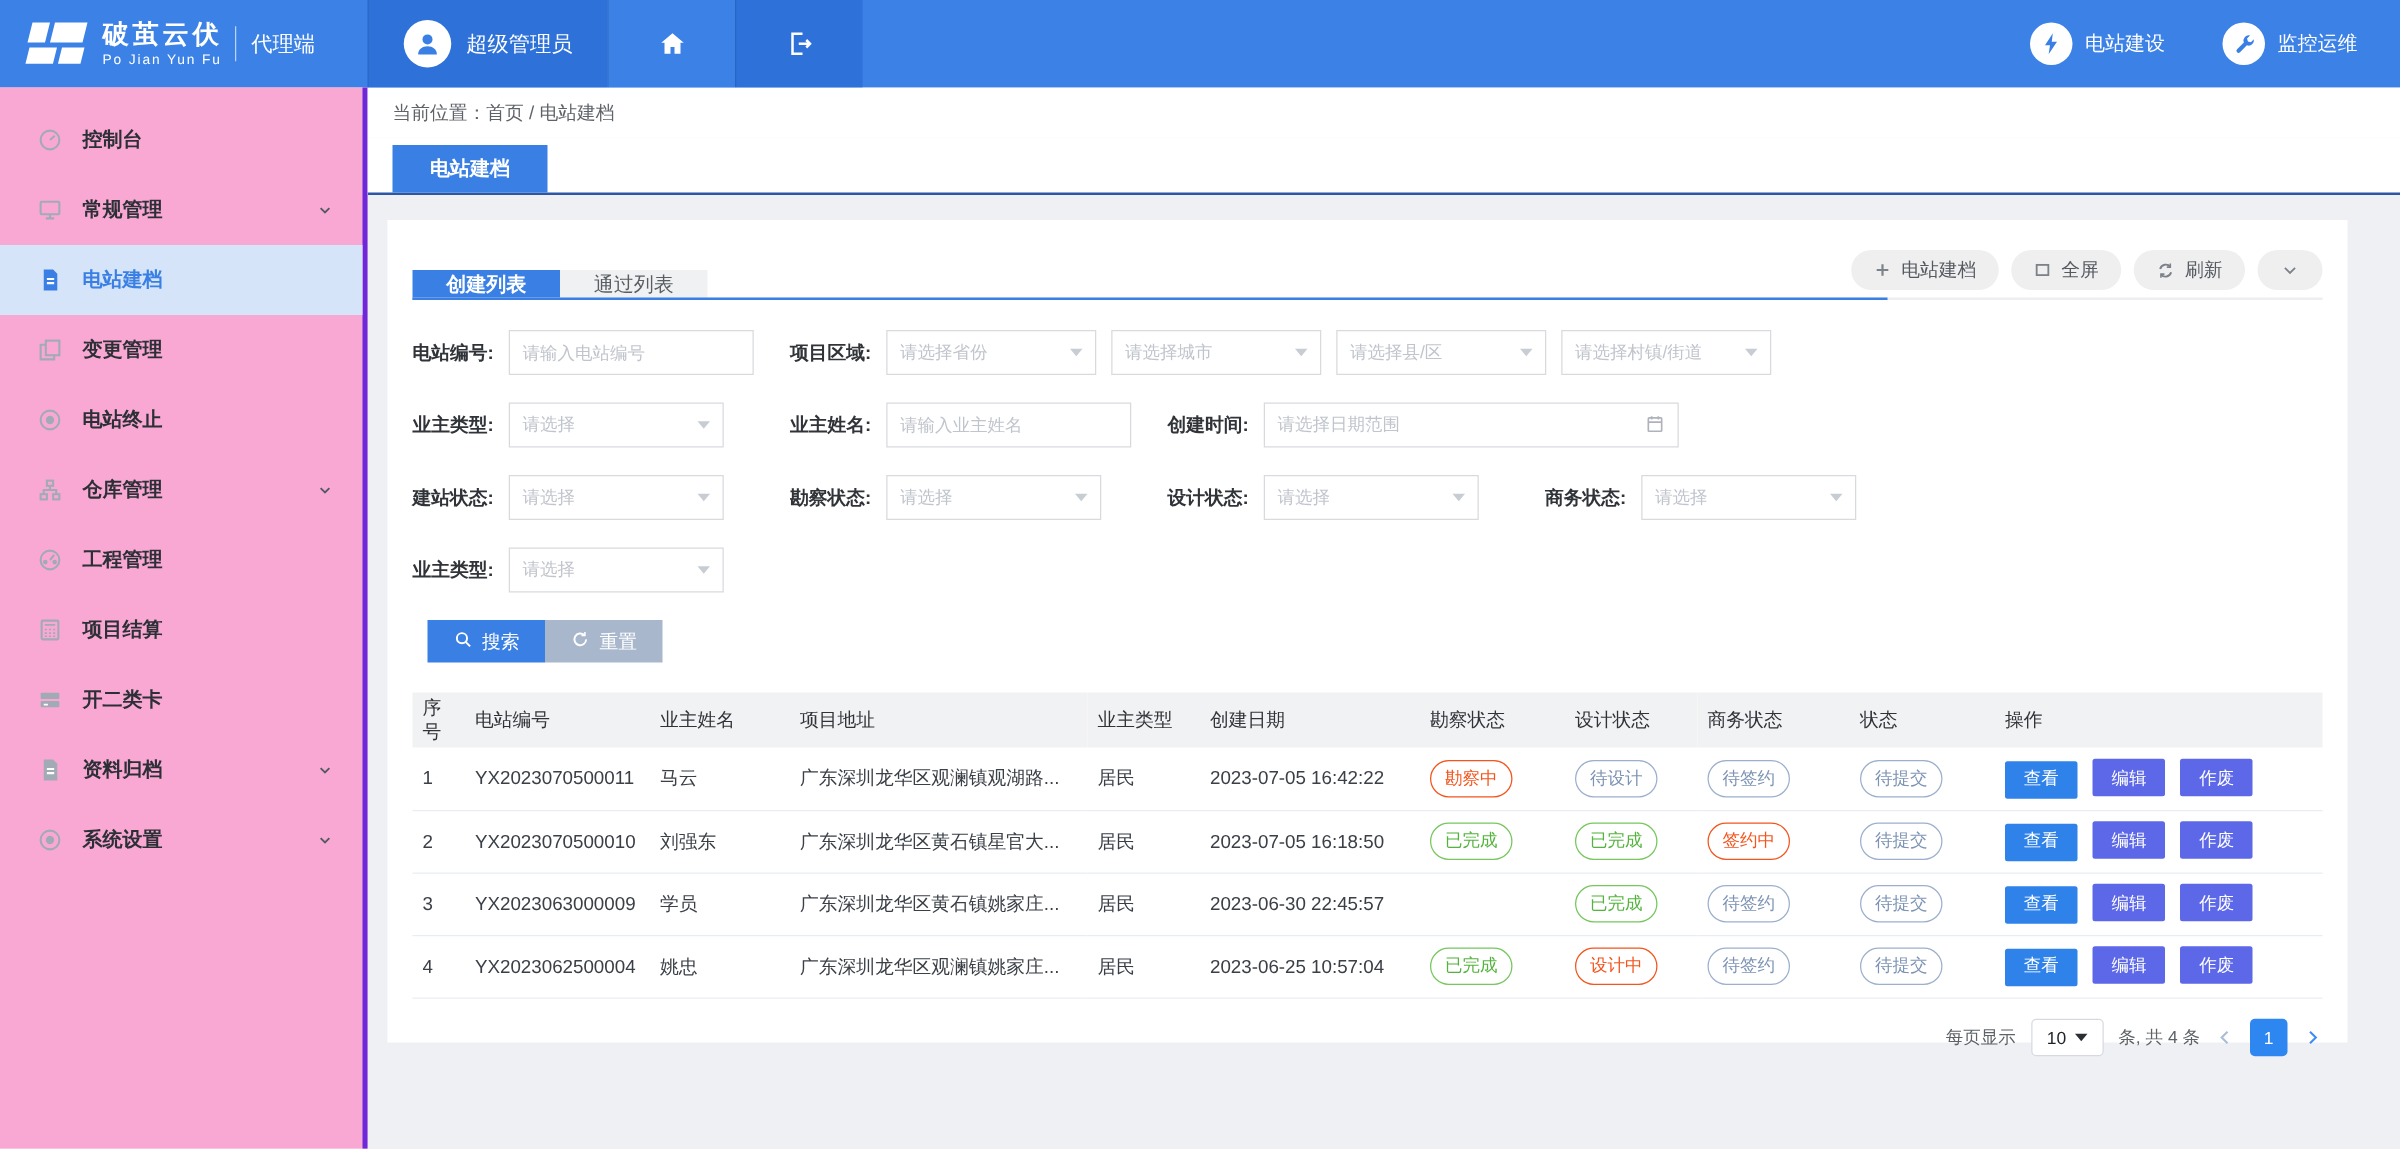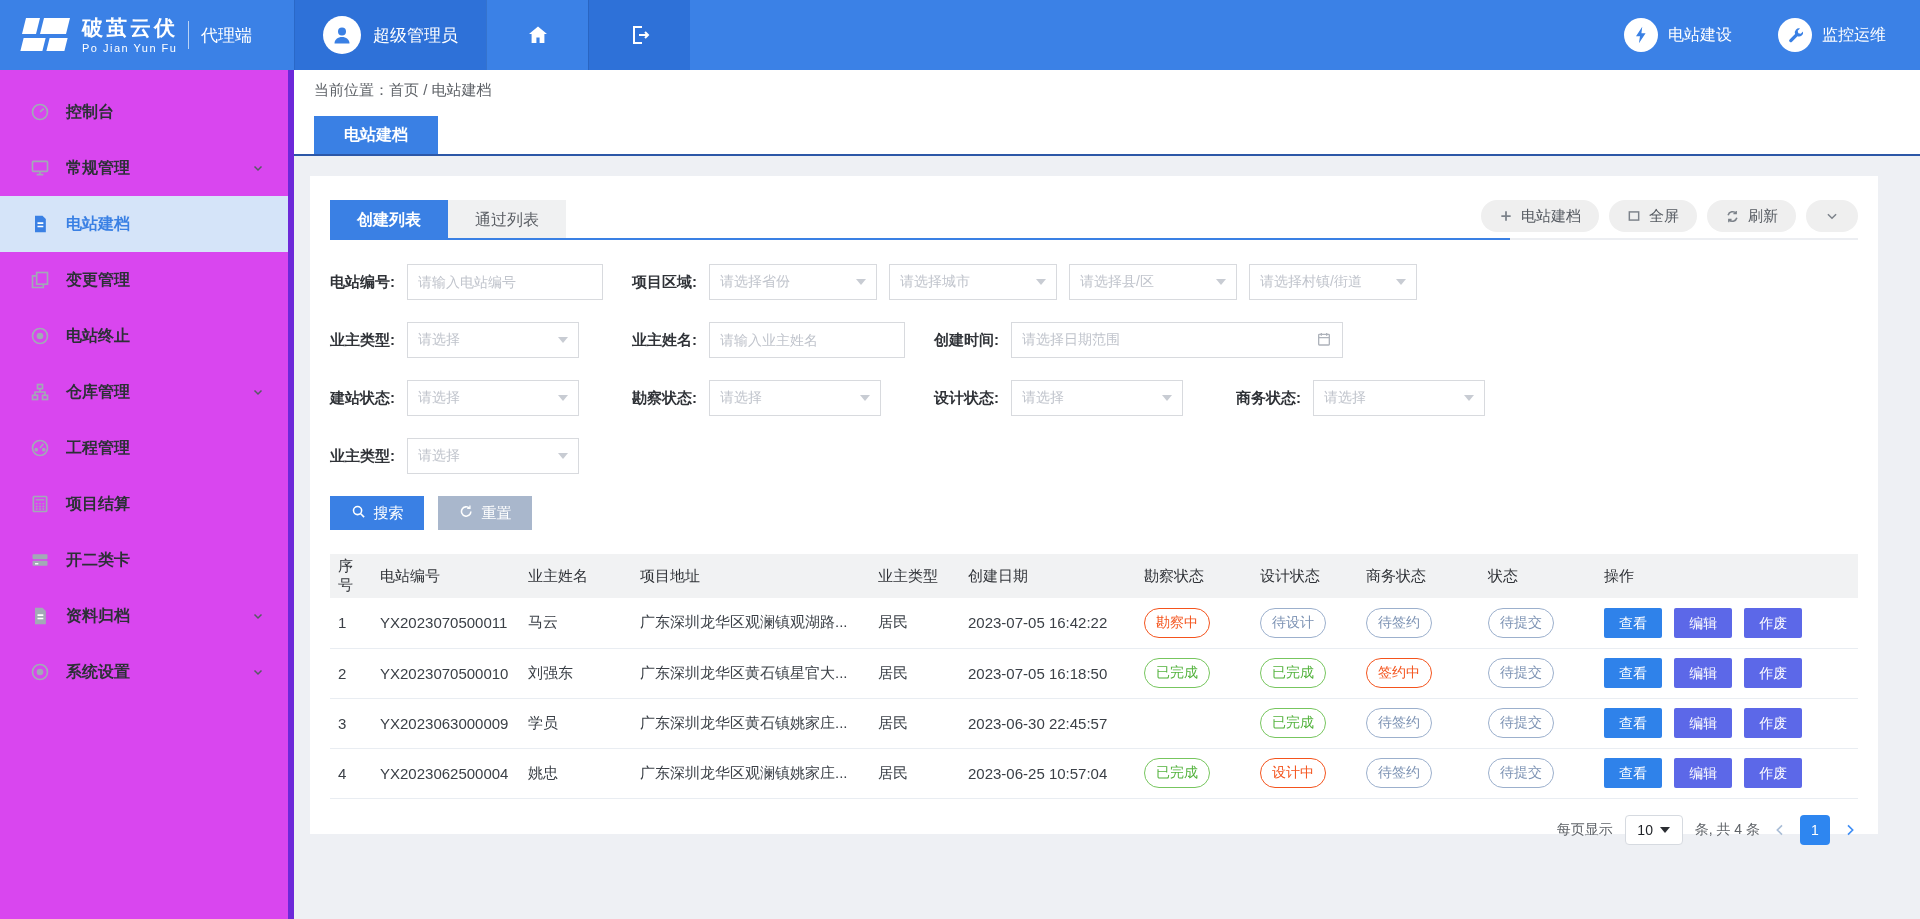--- a/index.html
+++ b/index.html
@@ -25,42 +25,42 @@
   .seg-name { font-size:17px; }
   .seg-home { width:102px; background:#3b81e6; border-left:1px solid rgba(0,0,0,.10); }
   .seg-exit { width:102px; background:#2e71d8; border-left:1px solid rgba(0,0,0,.10); }
   .hdr-spacer { flex:1; }
   .hdr-right { display:flex; align-items:center; gap:46px; margin-right:34px; }
   .hdr-link { display:flex; align-items:center; gap:10px; font-size:16px; cursor:pointer; }
   .hdr-circ { width:34px; height:34px; border-radius:50%; background:#fff; display:flex; align-items:center; justify-content:center; }
 
   
   .layout { display:flex; height:849px; }
-  .sidebar { width:294px; background:#d946ef; border-right:6px solid #6d28d9; padding-top:14px; }
+  .sidebar { width:294px; background:#f9a8d4; border-right:4px solid #6d28d9; padding-top:14px; }
   .side-item { height:56px; display:flex; align-items:center; gap:16px; padding:0 24px 0 30px;
     font-size:16px; font-weight:bold; color:#2c3036; cursor:pointer; }
   .side-item .sicon { color:#a2aab6; display:flex; }
   .side-item.active { background:#d5e4f9; color:#3a80e4; }
   .side-item.active .sicon { color:#3a80e4; }
   .schev { margin-left:auto; color:#565b63; display:flex; }
 
   .main { flex:1; display:flex; flex-direction:column; overflow:hidden; }
   .crumbs { height:40px; background:#fff; display:flex; align-items:center; padding-left:20px;
     font-size:15px; color:#5f6368; }
   .tabrow { height:46px; background:#fff; padding-left:20px; display:flex; align-items:flex-end;
     border-bottom:2px solid #2c57a7; }
   .page-tab { width:124px; height:38px; background:#3a80e4; color:#fff; font-size:16px; font-weight:bold;
     display:flex; align-items:center; justify-content:center; cursor:pointer; }
 
   
   .card { margin:20px 42px 0 16px; background:#fff; height:658px; padding:16px 20px 0; }
   .panel-head { position:relative; display:flex; align-items:flex-end; height:48px; }
   .panel-head::before { content:""; position:absolute; left:0; right:0; bottom:0; height:2px; background:#eceef2; }
   .panel-head::after  { content:""; position:absolute; left:0; width:1180px; bottom:0; height:2px; background:#3a80e4; }
-  .ptab { width:118px; height:40px; display:flex; align-items:center; justify-content:center;
+  .ptab { width:118px; height:24px; display:flex; align-items:center; justify-content:center;
     font-size:16px; cursor:pointer; background:#f0f1f2; color:#5a5e64; }
   .ptab.active { background:#3a80e4; color:#fff; font-weight:bold; }
   .toolbar { margin-left:auto; display:flex; align-items:center; gap:10px; padding-bottom:8px; position:relative; z-index:1; }
   .tbtn { height:32px; padding:0 18px; border-radius:16px; background:#efefef; color:#555a61;
     font-size:15px; display:flex; align-items:center; gap:8px; cursor:pointer; border:none; }
   .tbtn.sq { width:52px; padding:0; justify-content:center; }
   .tico { display:flex; color:#7c828a; }
 
   
   .filters { padding-top:24px; }
@@ -73,38 +73,38 @@
   input.fctl::placeholder { color:#c0c4cc; }
   .fselect { width:172px; display:flex; align-items:center; justify-content:space-between;
     padding:0 10px; cursor:pointer; }
   .fselect .ph { color:#c0c4cc; }
   .tri { width:0; height:0; border-left:5px solid transparent; border-right:5px solid transparent;
     border-top:6px solid #c8ccd3; }
   .rsel { margin-right:12px; width:168px; }
   .fdate { width:332px; display:flex; align-items:center; justify-content:space-between; padding:0 10px; cursor:pointer; }
   .fdate .ph { color:#c0c4cc; }
 
-  .btnrow { display:flex; gap:14px; margin:2px 0 24px; }
+  .btnrow { display:flex; margin:2px 12px 24px; }
   .btn { height:34px; border:none; color:#fff; font-size:15px; display:flex; align-items:center;
     justify-content:center; gap:8px; cursor:pointer; }
   .btn-search { width:94px; background:#3a80e4; }
   .btn-reset  { width:94px; background:#a9b7cc; }
 
   
   table { width:100%; border-collapse:collapse; table-layout:fixed; font-size:15px; color:#3b4047; }
   thead th { background:#f1f2f3; height:44px; text-align:left; font-weight:normal; color:#303338; padding:0 8px; }
   tbody td { height:50px; border-bottom:1px solid #e9edf2; padding:0 8px; white-space:nowrap; overflow:hidden; }
   .pill { display:inline-block; min-width:66px; text-align:center; padding:5px 10px; border-radius:15px;
     font-size:14px; border:1px solid; background:#fff; }
   .pill-orange { color:#f4541d; border-color:#f4541d; }
   .pill-green  { color:#54b33e; border-color:#77c65e; }
   .pill-steel  { color:#7d93b4; border-color:#9cb0cd; }
   .abtn { display:inline-block; width:58px; height:30px; line-height:30px; text-align:center; color:#fff;
     font-size:14px; border-radius:2px; margin-right:8px; cursor:pointer; border:none; }
-  .abtn-view { background:#2f82ea; }
+  .abtn-view { background:#2f82ea;font-family:Liberation Mono, monospace; }
   .abtn-edit, .abtn-void { background:#5c68e8; }
 
   
   .pager { display:flex; align-items:center; justify-content:flex-end; gap:12px; margin-top:16px;
     font-size:14px; color:#5f6368; }
   .pp-select { width:58px; height:30px; border:1px solid #d6dae0; border-radius:4px; background:#fff;
     display:flex; align-items:center; justify-content:center; gap:7px; color:#1f2227; cursor:pointer;text-align:right; }
   .pp-tri { width:0; height:0; border-left:5px solid transparent; border-right:5px solid transparent;
     border-top:6px solid #2b2e33; }
   .pg-nav { display:flex; color:#a9bdd6; cursor:pointer; }

